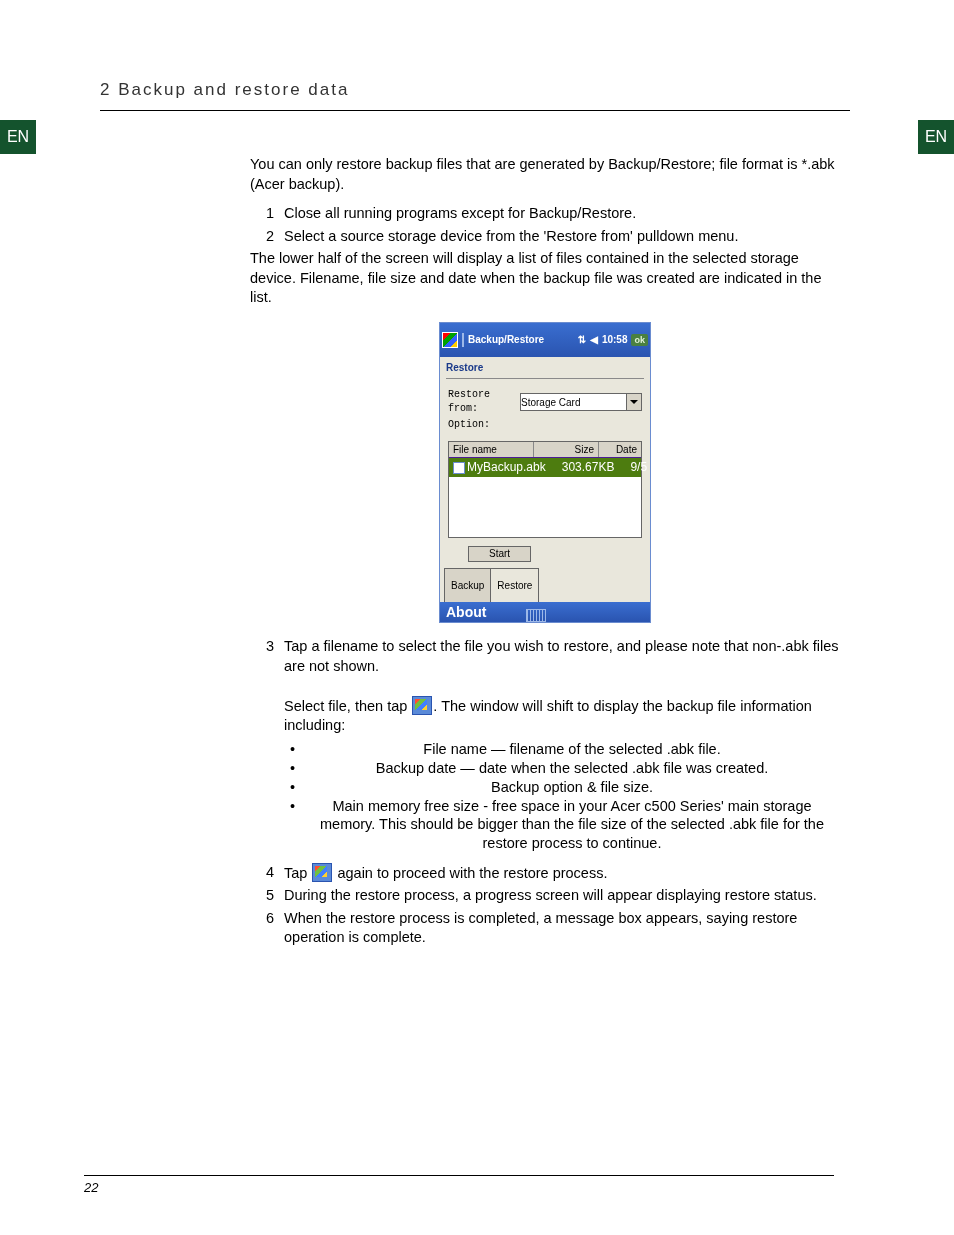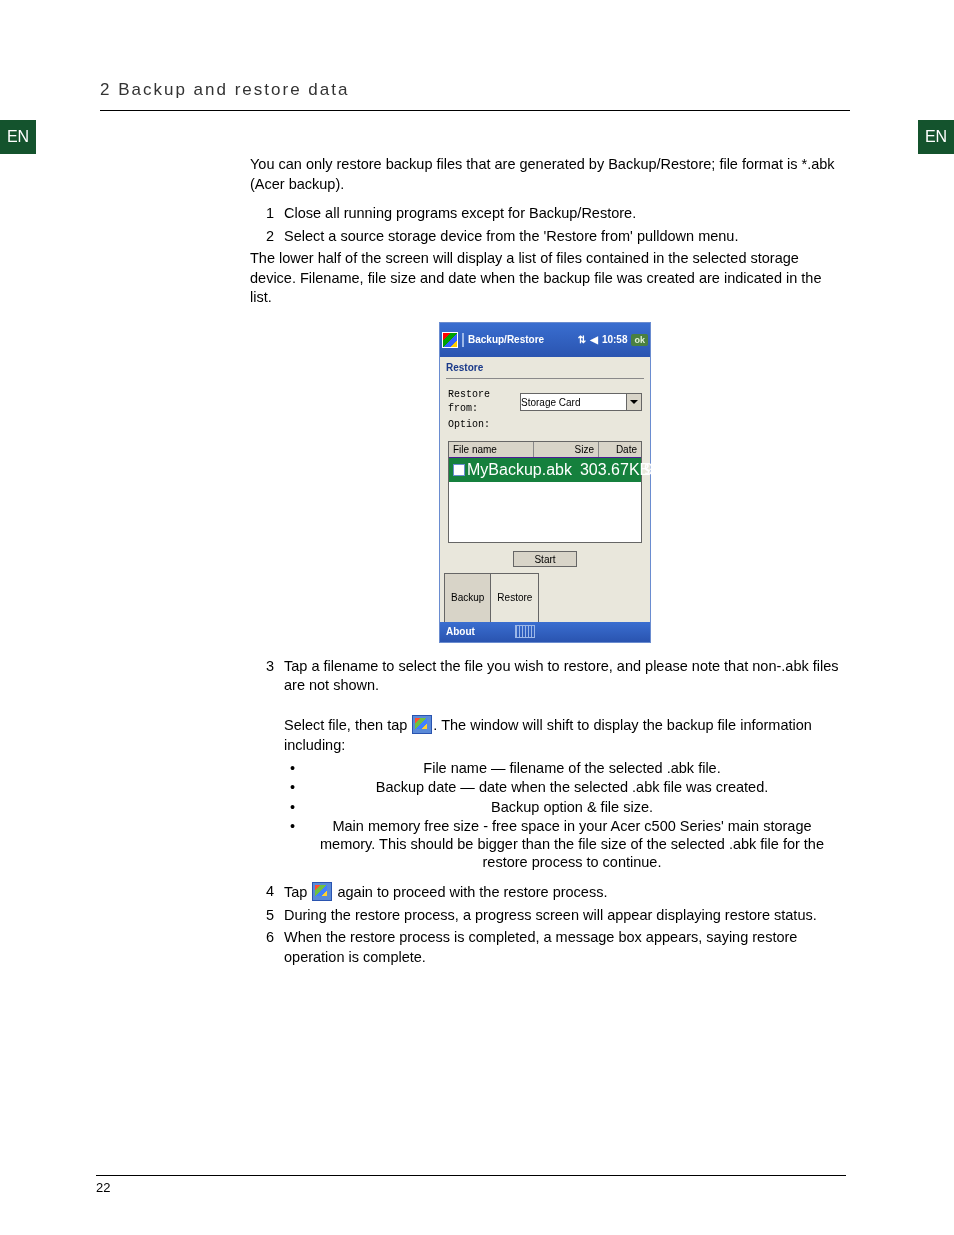--- a/index.html
+++ b/index.html
@@ -37,35 +37,35 @@
   .pda-select{flex:1;height:16px;border:1px solid #666;background:#fff;display:flex;align-items:flex-end;padding:0 0;font-size:10px;position:relative;}
   .pda-select .arrow{position:absolute;right:0;top:0;bottom:0;width:14px;border-left:1px solid #666;background:#d8d4c8;display:flex;align-items:center;justify-content:center;}
   .pda-select .arrow:after{content:"";border-left:4px solid transparent;border-right:4px solid transparent;border-top:4px solid #000;}
   .pda-table{border:1px solid #666;margin:2px 8px 8px;background:#fff;}
   .pda-th{display:flex;background:#d8d4c8;border-bottom:1px solid #4c1d95;font-size:10px;}
   .pda-th div{padding:1px 4px;border-right:1px solid #888;}
   .pda-th div:last-child{border-right:0;}
   .col-name{flex:1;}
   .col-size{width:56px;text-align:right;}
   .col-date{width:34px;text-align:right;}
-  .pda-tr{display:flex;background:#15803d;color:#fff;font-size:16px;}
+  .pda-tr{display:flex;background:#4d7c0f;color:#fff;font-size:12px;gap:8px;}
   .pda-tr div{padding:1px 4px;}
   .pda-tr .col-name{display:flex;align-items:center;gap:2px;}
   .file-ico{width:10px;height:10px;background:#fff;border:1px solid #6a8cd0;display:inline-block;}
   .pda-empty{height:60px;}
-  .pda-start{display:flex;justify-content:center;margin:2px 0 6px;}
+  .pda-start{display:flex;margin:2px 0 6px;padding-left:28px;}
   .pda-start button{font-size:10px;padding:0 20px;height:16px;border:1px solid #666;background:#d8d4c8;}
   .pda-tabs{display:flex;padding:0 4px;background:#e9e7dc;}
-  .pda-tabs .tab{border:1px solid #666;border-bottom:0;padding:17px 6px;font-size:10px;background:#d8d4c8;margin-right:-1px;}
+  .pda-tabs .tab{border:1px solid #666;border-bottom:0;padding:10px 6px;font-size:10px;background:#d8d4c8;margin-right:-1px;}
   .pda-tabs .tab.active{background:#e9e7dc;}
-  .pda-bottom{background:linear-gradient(#3a6ed0,#2a54b0);color:#fff;height:20px;display:flex;align-items:center;font-size:10px;font-weight:bold;padding:0 6px;}
+  .pda-bottom{background:linear-gradient(#3a6ed0,#2a54b0);color:#fff;height:20px;display:flex;align-items:flex-end;font-size:14px;font-weight:bold;padding:0 6px;}
   .pda-bottom .kbd{margin-left:40px;width:18px;height:11px;border:1px solid #9db8e8;background:repeating-linear-gradient(90deg,#9db8e8 0 1px,transparent 1px 3px);}
   .win-icon{display:inline-block;width:18px;height:17px;vertical-align:-4px;background:#5a8ad8;border:1px solid #2a54b0;position:relative;margin:0 1px;}
   .win-icon:before{content:"";position:absolute;left:2px;top:2px;width:12px;height:11px;background:linear-gradient(135deg,#ff5030 0 25%,#70c040 25% 50%,#4080ff 50% 75%,#ffd030 75%);}
-  .footer{position:absolute;left:96px;bottom:40px;width:750px;}
+  .footer{position:absolute;left:84px;bottom:40px;width:750px;font-style:italic;}
   .footer .hr2{border-top:1px solid #000;}
   .footer .pn{font-size:13px;margin-top:4px;}
 </style>
 </head>
 <body>
 
 <div class="lang-tab lang-left">EN</div>
 <div class="lang-tab lang-right">EN</div>
 
 <div class="page">

